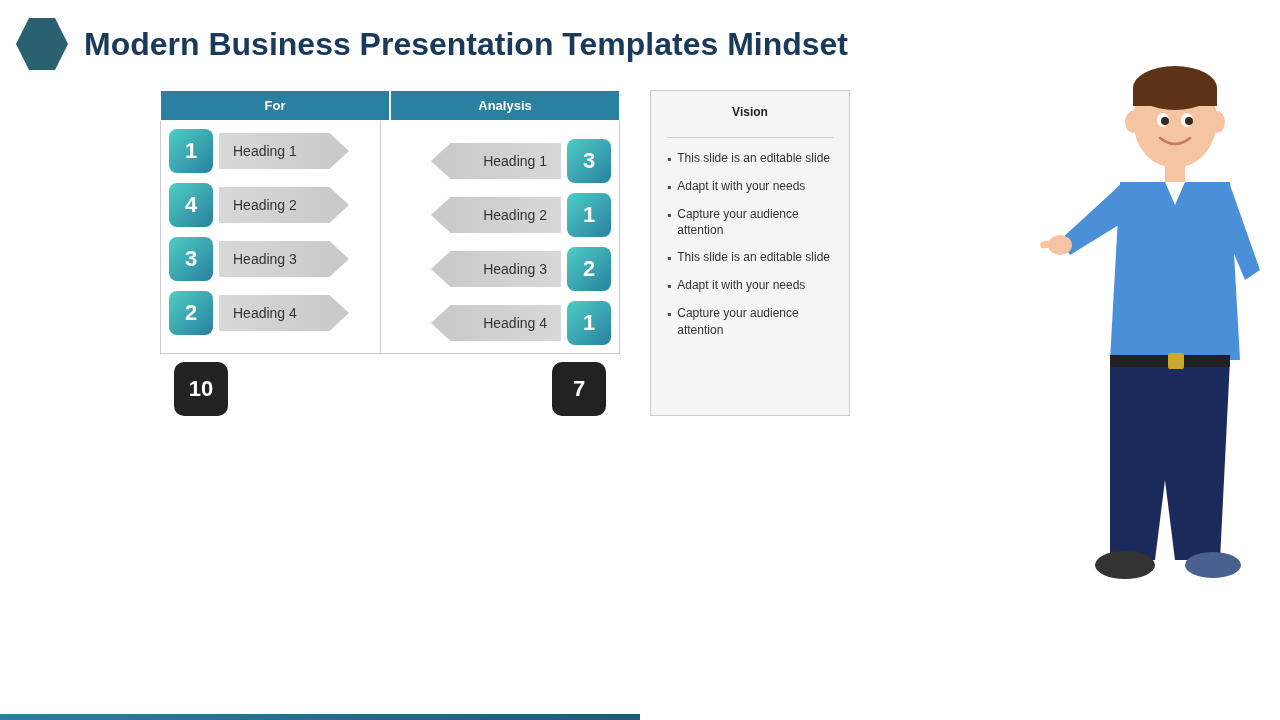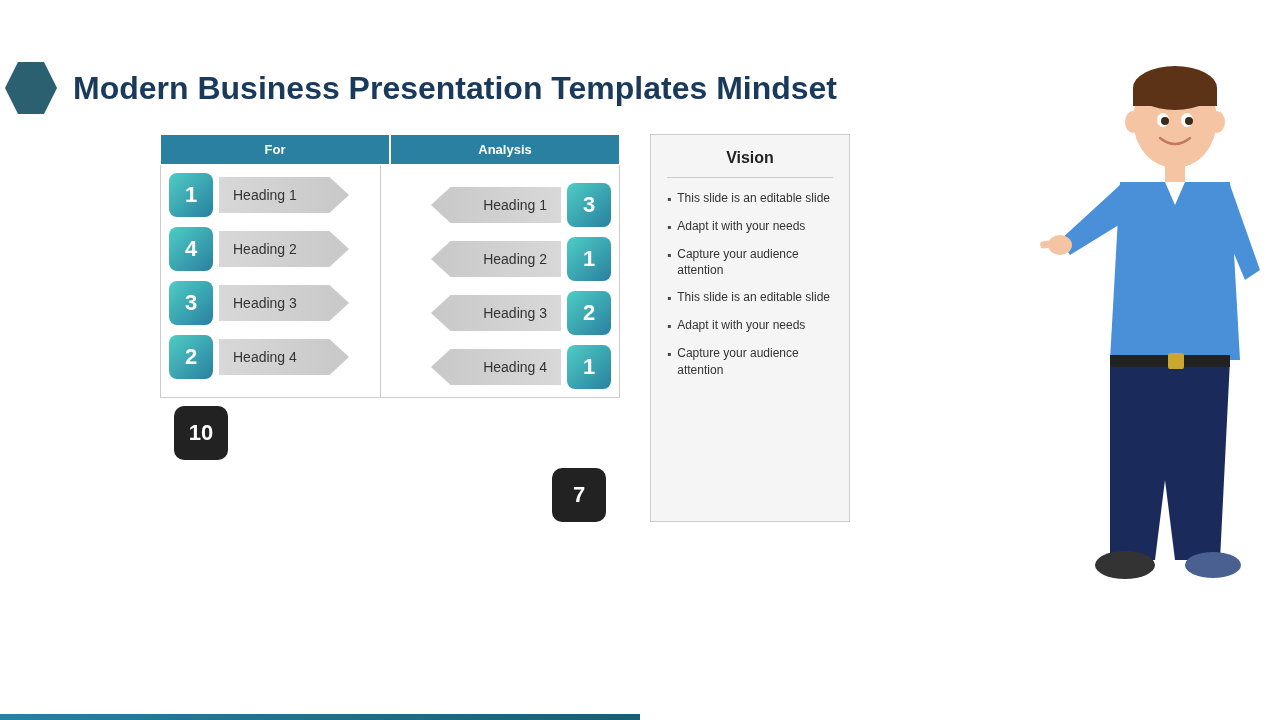--- a/index.html
+++ b/index.html
@@ -9,23 +9,22 @@
       width: 1280px;
       height: 720px;
       overflow: hidden;
       position: relative;
     }
 
     
     .title-bar {
       display: flex;
       align-items: center;
-      padding: 18px 30px 10px 5px;
+      padding: 18px 30px 10px 16px;
       gap: 16px;
-      margin-top: 44px;
     }
     .hexagon {
       width: 52px;
       height: 52px;
       background: #2a6070;
       clip-path: polygon(25% 0%, 75% 0%, 100% 50%, 75% 100%, 25% 100%, 0% 50%);
       flex-shrink: 0;
     }
     .title-text {
       font-size: 32px;
@@ -124,21 +123,20 @@
       min-width: 130px;
       text-align: right;
     }
 
     
     .totals-row {
       display: flex;
       margin-top: 8px;
       gap: 8px;
       padding: 0 8px;
-      flex-direction: column;
     }
     .total-badge {
       width: 54px;
       height: 54px;
       border-radius: 10px;
       background: #222;
       color: #fff;
       display: flex;
       align-items: center;
       justify-content: center;
@@ -150,26 +148,26 @@
 
     
     .vision-panel {
       width: 200px;
       border: 1px solid #ccc;
       background: #f5f5f5;
       padding: 14px 16px;
       flex-shrink: 0;
     }
     .vision-title {
-      font-size: 16px;
+      font-size: 12px;
       font-weight: bold;
       color: #222;
       text-align: center;
       margin-bottom: 12px;
-      padding-bottom: 10px;
+      padding-bottom: 18px;
       border-bottom: 1px solid #ccc;
     }
     .vision-item {
       display: flex;
       align-items: flex-start;
       gap: 6px;
       margin-bottom: 10px;
       font-size: 12px;
       color: #333;
       line-height: 1.4;

